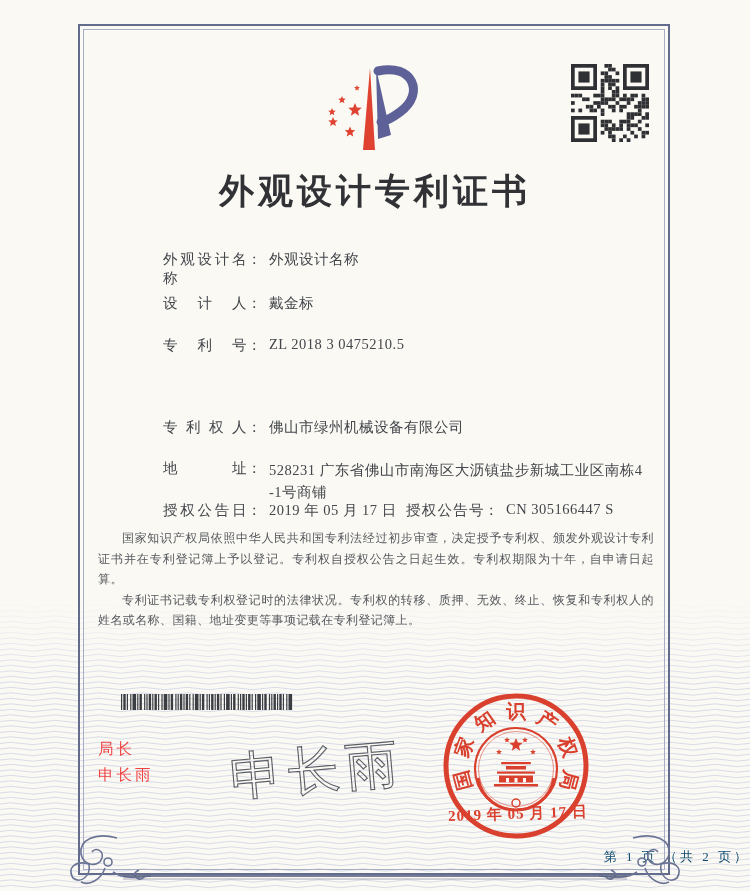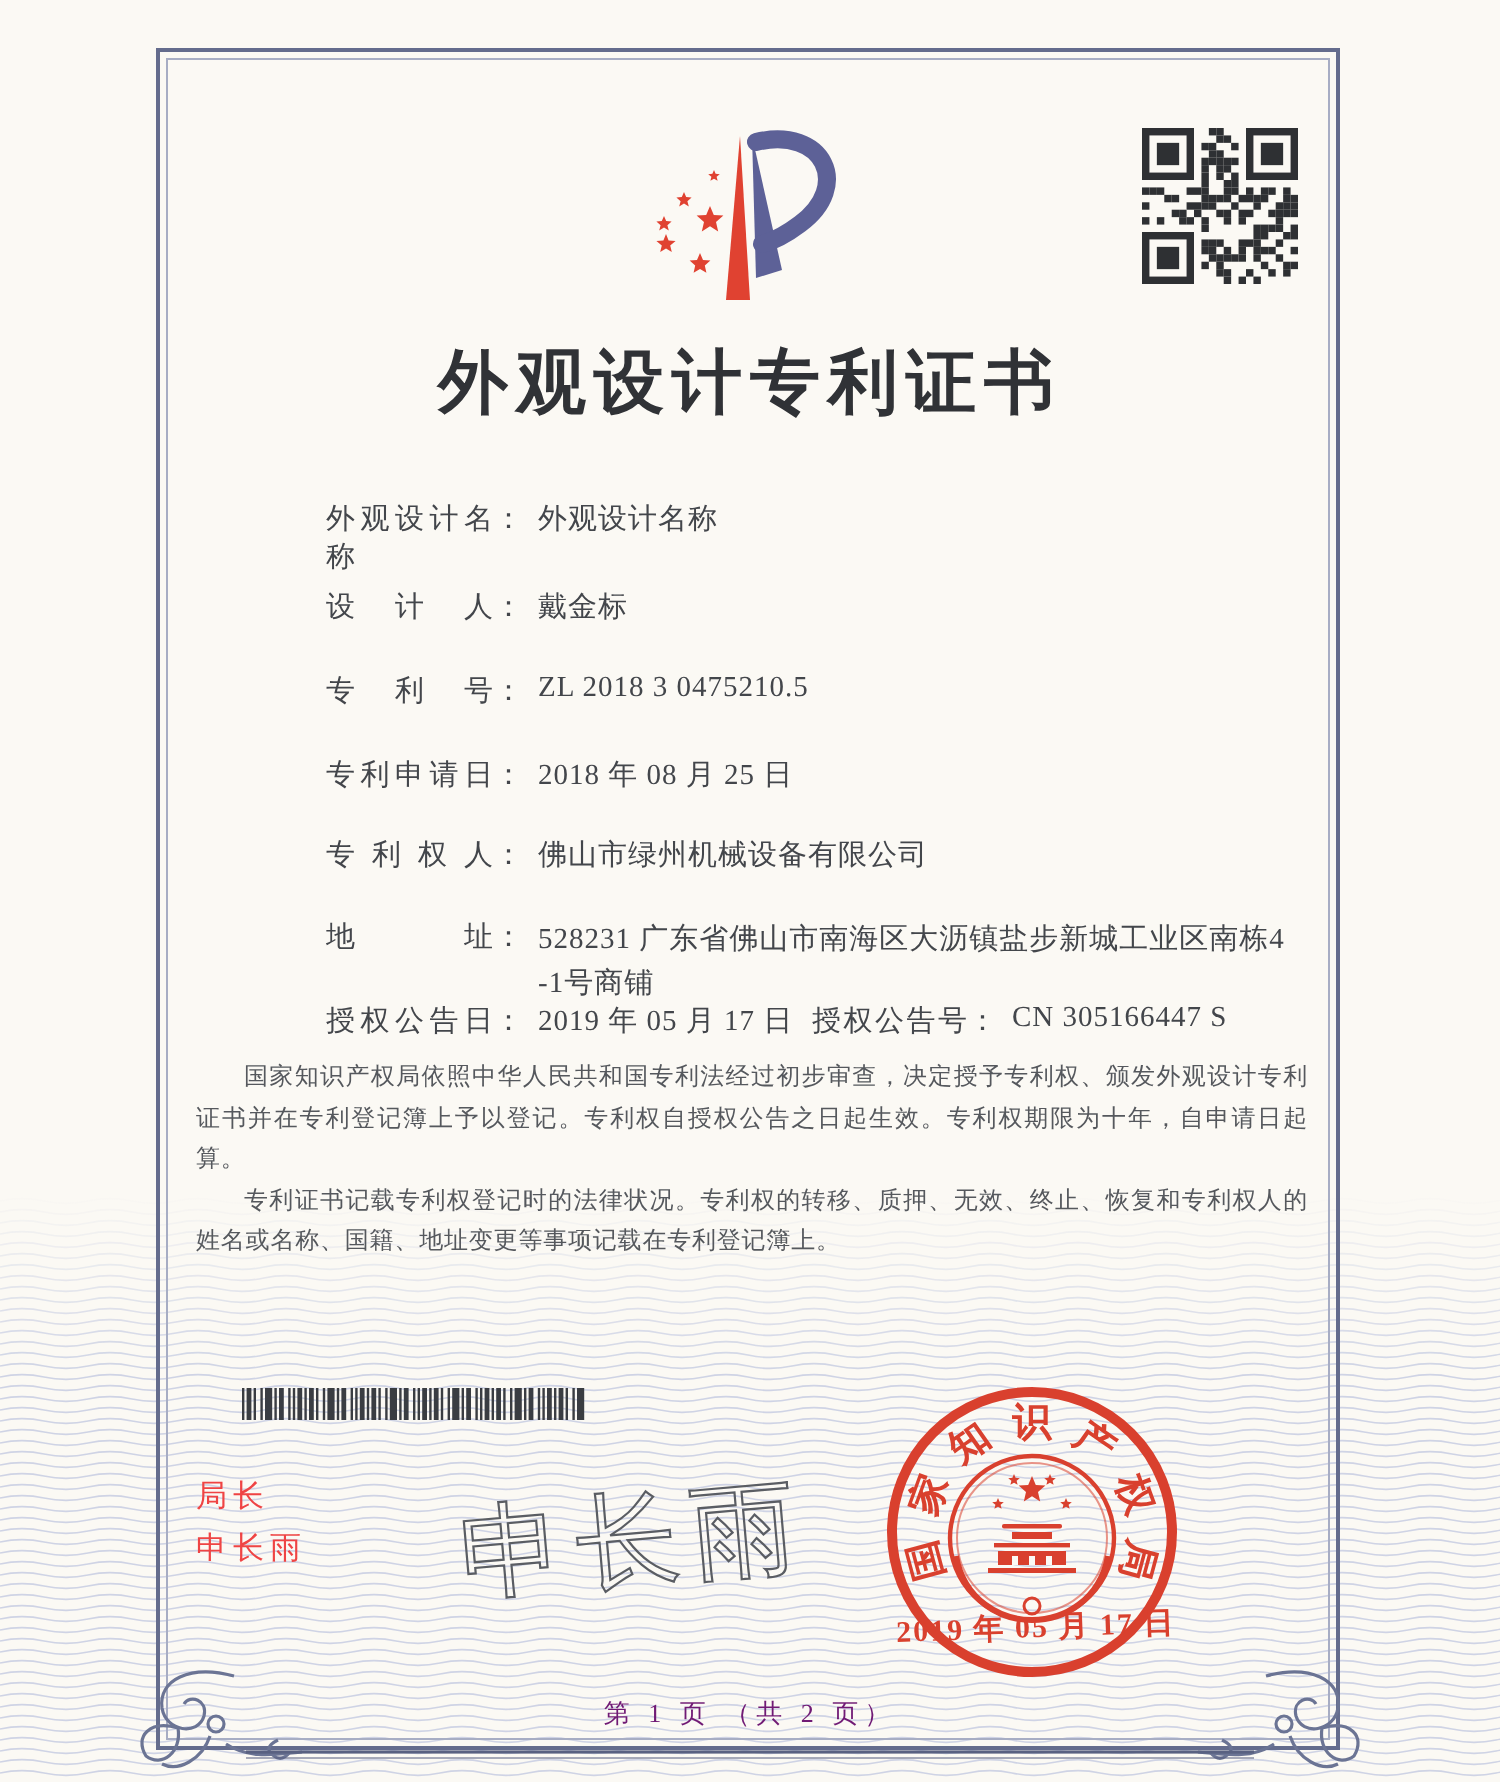--- a/index.html
+++ b/index.html
@@ -32,21 +32,21 @@
   
   .barcode{position:absolute;left:120px;top:694px;width:173px;height:16px;}
   
   .director{position:absolute;left:98px;top:736px;font-size:15.5px;line-height:26px;letter-spacing:3px;color:#ef4444;}
   .autograph{position:absolute;left:222px;top:728px;width:190px;height:88px;}
   
   .seal{position:absolute;left:440px;top:690px;width:152px;height:152px;}
   .seal-date{position:absolute;left:448px;top:804px;width:170px;font-size:15px;letter-spacing:1px;
              color:#d9402e;transform:rotate(-2deg);font-weight:bold;}
   
-  .footer{position:absolute;left:0;top:848px;width:750px;text-align:center;font-size:13px;letter-spacing:3px;color:#701a75;}
+  .footer{position:absolute;left:0;top:848px;width:750px;text-align:right;font-size:13px;letter-spacing:3px;color:#0c4a6e;}
   .bottom-ornament{position:absolute;left:55px;top:832px;width:640px;height:56px;}
 </style>
 </head>
 <body>
 
 <div id="page">
 
   <svg id="waves" viewBox="0 0 750 335" preserveAspectRatio="none">
       <path d="M0 6 q11 -2.4 22 0 q11 2.4 22 0 q11 -2.4 22 0 q11 2.4 22 0 q11 -2.4 22 0 q11 2.4 22 0 q11 -2.4 22 0 q11 2.4 22 0 q11 -2.4 22 0 q11 2.4 22 0 q11 -2.4 22 0 q11 2.4 22 0 q11 -2.4 22 0 q11 2.4 22 0 q11 -2.4 22 0 q11 2.4 22 0 q11 -2.4 22 0 q11 2.4 22 0 q11 -2.4 22 0 q11 2.4 22 0 q11 -2.4 22 0 q11 2.4 22 0 q11 -2.4 22 0 q11 2.4 22 0 q11 -2.4 22 0 q11 2.4 22 0 q11 -2.4 22 0 q11 2.4 22 0 q11 -2.4 22 0 q11 2.4 22 0 q11 -2.4 22 0 q11 2.4 22 0 q11 -2.4 22 0 q11 2.4 22 0 q11 -2.4 22 0 q11 2.4 22 0" fill="none" stroke="#c7cde2" stroke-width="0.8" opacity="0.00"></path>
       <path d="M0 11.5 q11 -2.4 22 0 q11 2.4 22 0 q11 -2.4 22 0 q11 2.4 22 0 q11 -2.4 22 0 q11 2.4 22 0 q11 -2.4 22 0 q11 2.4 22 0 q11 -2.4 22 0 q11 2.4 22 0 q11 -2.4 22 0 q11 2.4 22 0 q11 -2.4 22 0 q11 2.4 22 0 q11 -2.4 22 0 q11 2.4 22 0 q11 -2.4 22 0 q11 2.4 22 0 q11 -2.4 22 0 q11 2.4 22 0 q11 -2.4 22 0 q11 2.4 22 0 q11 -2.4 22 0 q11 2.4 22 0 q11 -2.4 22 0 q11 2.4 22 0 q11 -2.4 22 0 q11 2.4 22 0 q11 -2.4 22 0 q11 2.4 22 0 q11 -2.4 22 0 q11 2.4 22 0 q11 -2.4 22 0 q11 2.4 22 0 q11 -2.4 22 0 q11 2.4 22 0" fill="none" stroke="#c7cde2" stroke-width="0.8" opacity="0.00"></path>
@@ -266,23 +266,20 @@
 
   <div class="row r0">
     <span class="flabel">外观设计名称</span><span class="fcolon">：</span><span class="fvalue">外观设计名称</span>
   </div>
   <div class="row r1">
     <span class="flabel">设计人</span><span class="fcolon">：</span><span class="fvalue">戴金标</span>
   </div>
   <div class="row r2">
     <span class="flabel">专利号</span><span class="fcolon">：</span><span class="fvalue">ZL 2018 3 0475210.5</span>
   </div>
-  <div class="row r3">
-    <span class="flabel">专利申请日</span><span class="fcolon">：</span><span class="fvalue">2018 年 08 月 25 日</span>
-  </div>
   <div class="row r4">
     <span class="flabel">专利权人</span><span class="fcolon">：</span><span class="fvalue">佛山市绿州机械设备有限公司</span>
   </div>
   <div class="row r5">
     <span class="flabel">地址</span><span class="fcolon">：</span><span class="fvalue addr"><span>528231 广东省佛山市南海区大沥镇盐步新城工业区南栋4</span><span>-1号商铺</span></span>
   </div>
   <div class="row r6">
     <span class="flabel">授权公告日</span><span class="fcolon">：</span><span class="fvalue">2019 年 05 月 17 日</span>
     <span class="pair2">
       <span class="flabel">授权公告号</span><span class="fcolon">：</span><span class="fvalue">CN 305166447 S</span>

